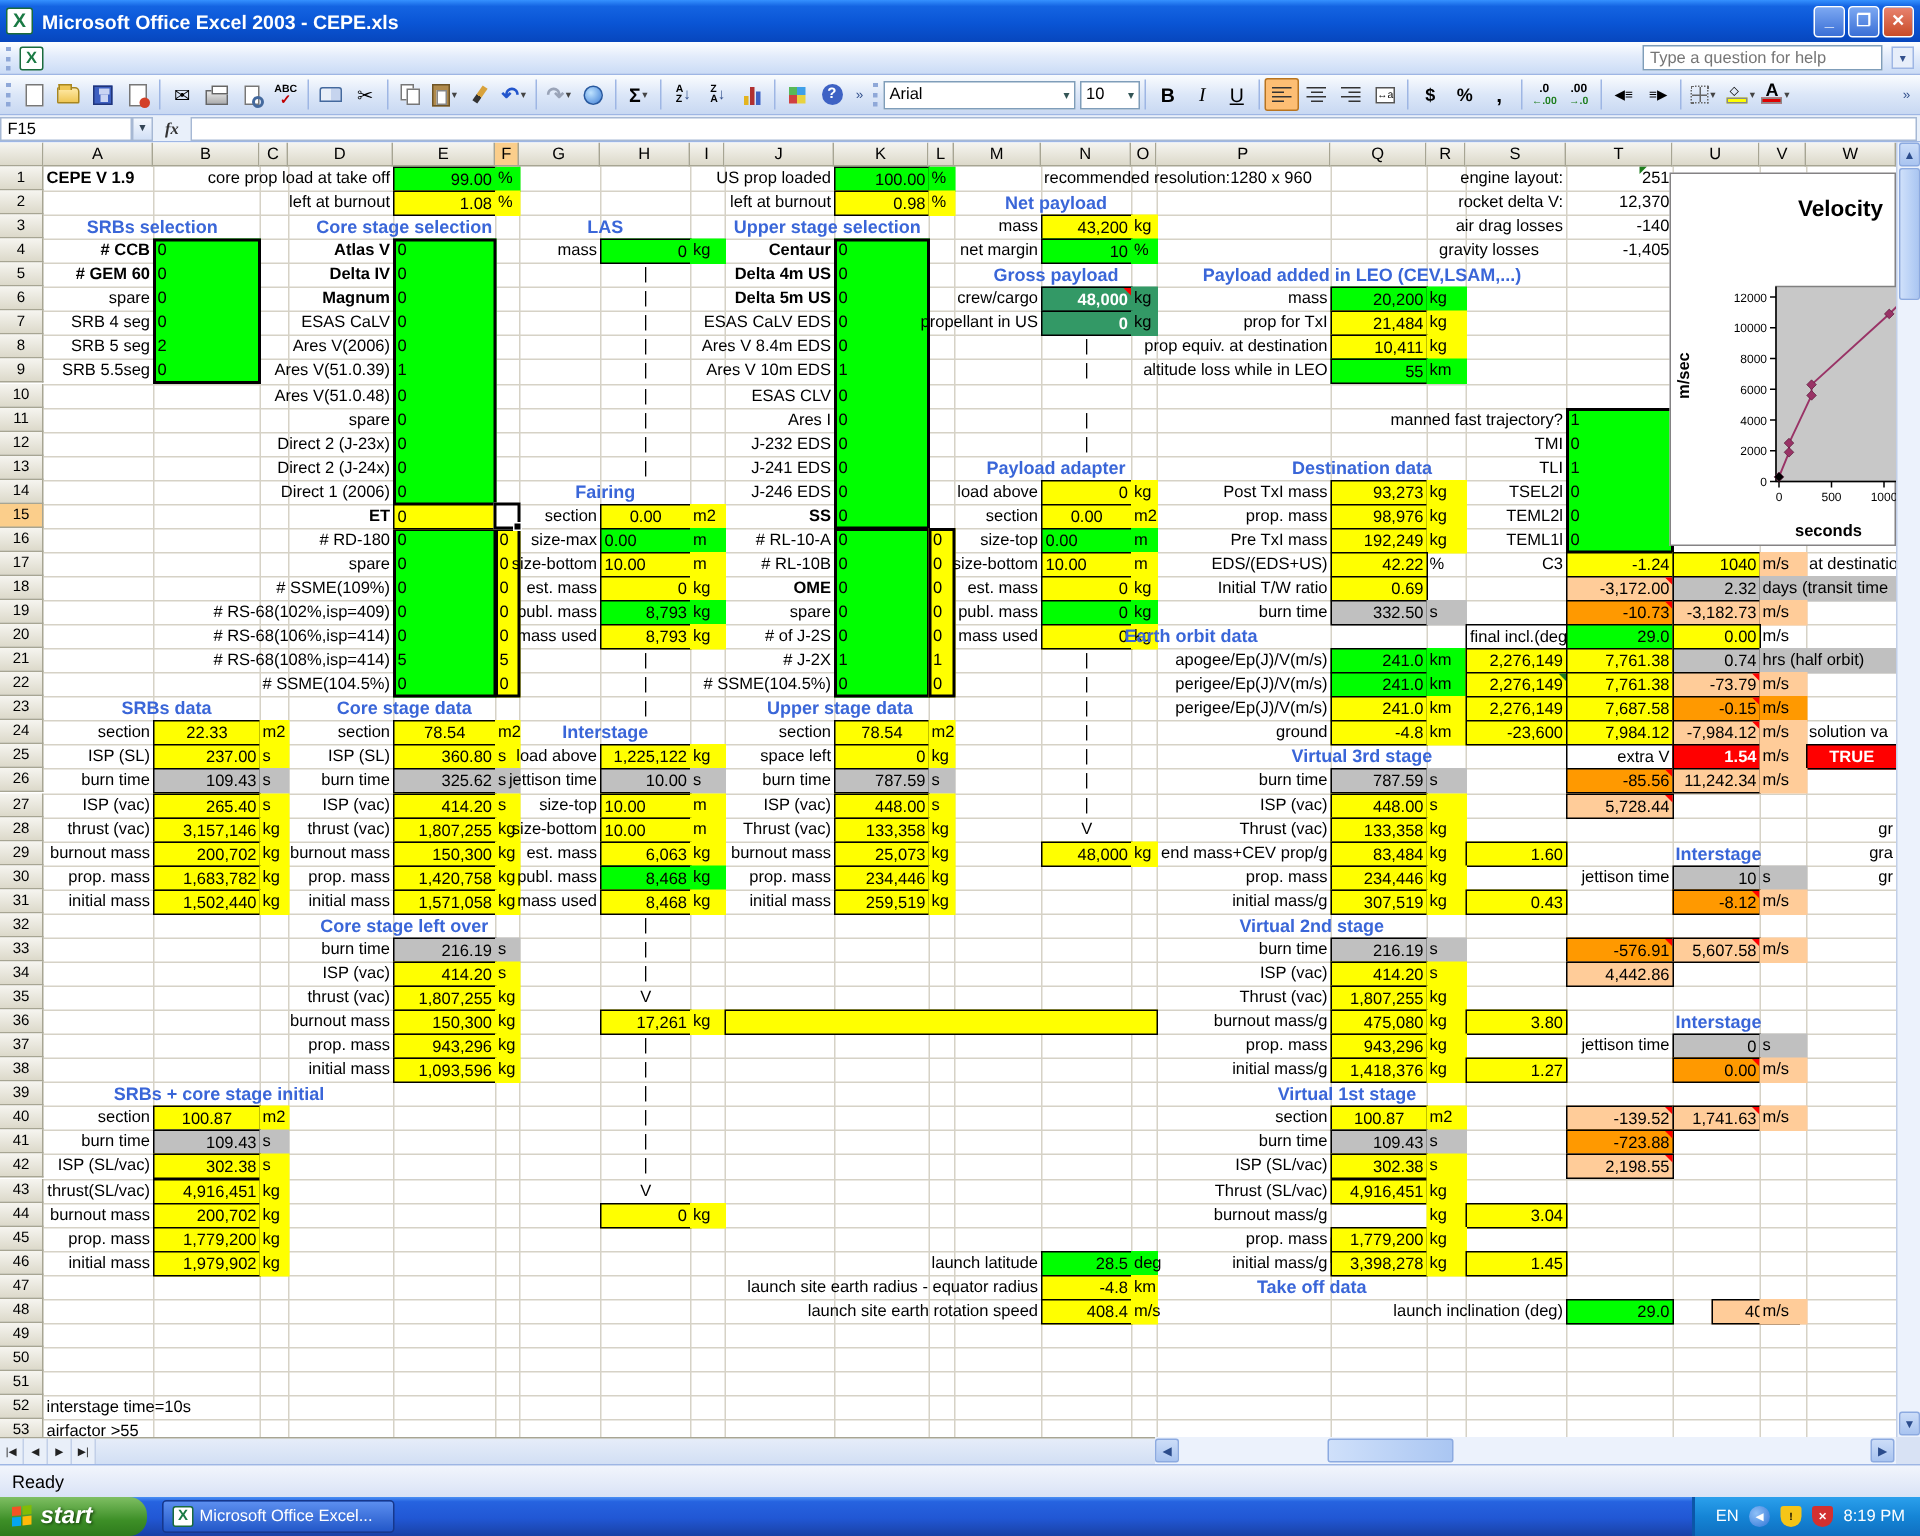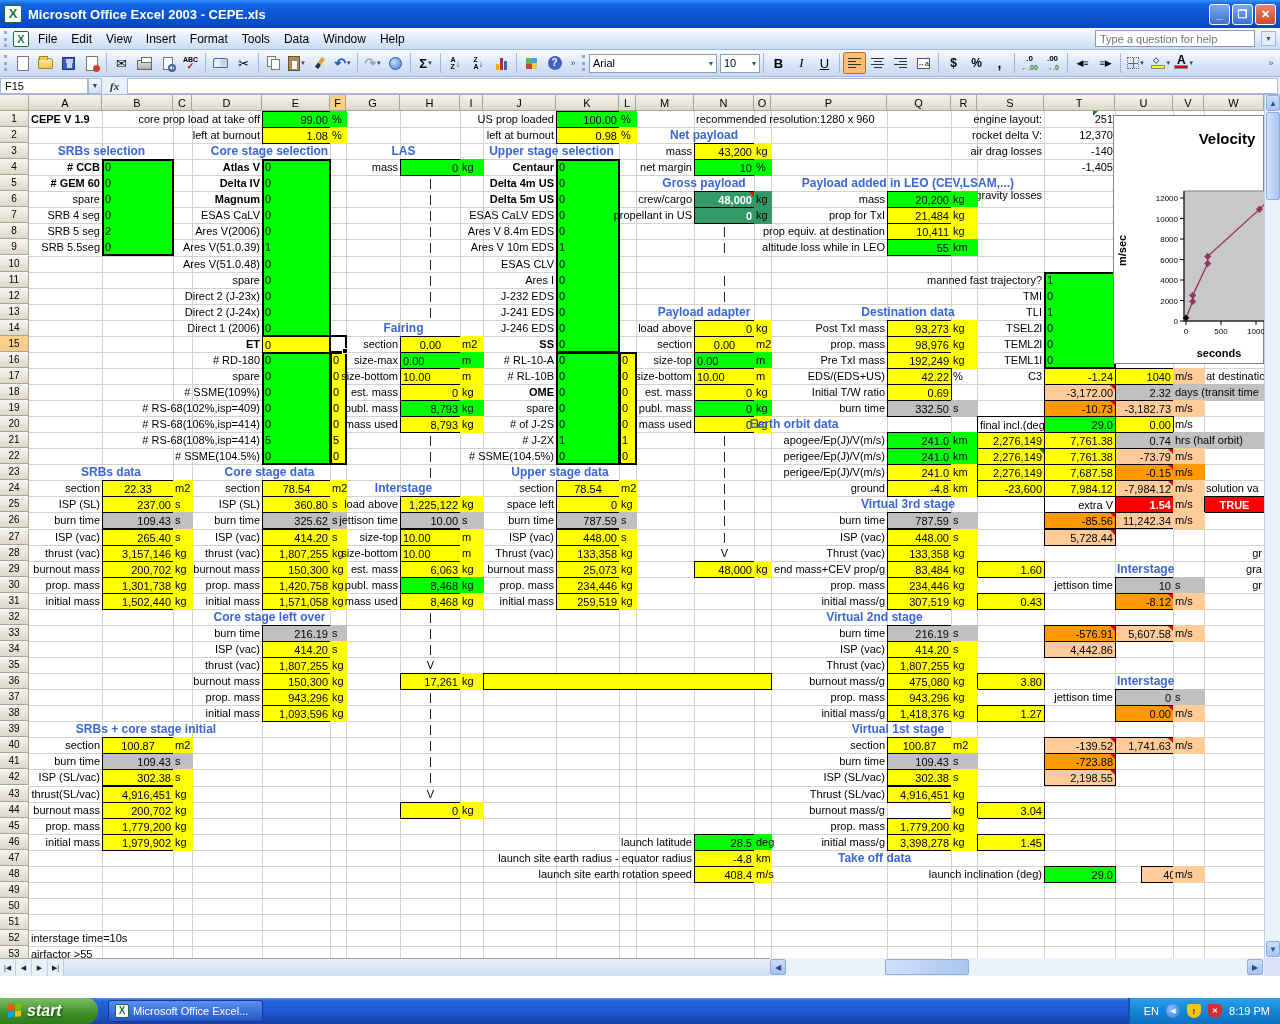--- a/index.html
+++ b/index.html
@@ -176,31 +176,20 @@
     <div id="winbtns">
       <div class="wb">_</div>
       <div class="wb">❐</div>
       <div class="wb close">✕</div>
     </div>
   </div>
 
   <div id="menubar">
     <div class="grip"></div>
     <div class="xlico" style="width:16px;height:16px;font-size:11px;line-height:14px">X</div>
-    <div id="menu-items" style="display:flex">
-        <span class="mitem">File</span>
-        <span class="mitem">Edit</span>
-        <span class="mitem">View</span>
-        <span class="mitem">Insert</span>
-        <span class="mitem">Format</span>
-        <span class="mitem">Tools</span>
-        <span class="mitem">Data</span>
-        <span class="mitem">Window</span>
-        <span class="mitem">Help</span>
-      </div>
     <input id="qbox" placeholder="Type a question for help" style="">
     <div class="mbtn">▾</div>
   </div>
 
   <div id="toolbarrow">
     <div class="grip"></div>
     <div id="std-toolbar" style="display:flex;align-items:center">
         <div class="tbi">
           <div class="i-page"></div>
         </div>
@@ -524,21 +513,21 @@
         <div class="cell bold tr" style="right: 1002px; top: 64px;">Atlas V</div>
         <div class="cell nl" style="left: 262px; top: 64px; width: 69px;">0</div>
         <div class="cell tr" style="right: 864px; top: 64px;">mass</div>
         <div class="cell box bgG" style="left: 400px; top: 64px; width: 61px;">0</div>
         <div class="cell u bgG" style="left: 460px; top: 64px; width: 24px;">kg</div>
         <div class="cell bold tr" style="right: 708px; top: 64px;">Centaur</div>
         <div class="cell nl" style="left: 556px; top: 64px; width: 64px;">0</div>
         <div class="cell tr" style="right: 570px; top: 64px;">net margin</div>
         <div class="cell box bgG" style="left: 694px; top: 64px; width: 61px;">10</div>
         <div class="cell u bgG" style="left: 754px; top: 64px; width: 18px;">%</div>
-        <div class="cell tr" style="right: 220px; top: 64px; margin-top: 28px;">gravity losses</div>
+        <div class="cell tr" style="right: 236px; top: 64px;">gravity losses</div>
         <div class="cell tr" style="right: 149px; top: 64px;">-1,405</div>
         <div class="cell bold tr" style="right: 1162px; top: 80px;"># GEM 60</div>
         <div class="cell nl" style="left: 102px; top: 80px; width: 72px;">0</div>
         <div class="cell bold tr" style="right: 1002px; top: 80px;">Delta IV</div>
         <div class="cell nl" style="left: 262px; top: 80px; width: 69px;">0</div>
         <div class="cell pp" style="left: 400px; top: 80px; width: 61px;">|</div>
         <div class="cell bold tr" style="right: 708px; top: 80px;">Delta 4m US</div>
         <div class="cell nl" style="left: 556px; top: 80px; width: 64px;">0</div>
         <div class="cell hd" style="left: 636px; top: 80px; width: 136px;">Gross payload</div>
         <div class="cell hd" style="left: 771px; top: 80px; width: 274px;">Payload added in LEO (CEV,LSAM,...)</div>
@@ -883,21 +872,21 @@
         <div class="cell u bgY" style="left: 619px; top: 466px; width: 18px;">kg</div>
         <div class="cell box bgY" style="left: 694px; top: 466px; width: 61px;">48,000</div>
         <div class="cell u bgY" style="left: 754px; top: 466px; width: 18px;">kg</div>
         <div class="cell tr" style="right: 377px; top: 466px;">end mass+CEV prop/g</div>
         <div class="cell box bgY" style="left: 887px; top: 466px; width: 65px;">83,484</div>
         <div class="cell u bgY" style="left: 951px; top: 466px; width: 27px;">kg</div>
         <div class="cell box bgY" style="left: 977px; top: 466px; width: 68px;">1.60</div>
         <div class="cell hd" style="left: 1115px; top: 466px; width: 59px;">Interstage</div>
         <div class="cell tr" style="right: 0px; top: 466px;">gra</div>
         <div class="cell tr" style="right: 1162px; top: 482px;">prop. mass</div>
-        <div class="cell box bgY" style="left: 102px; top: 482px; width: 72px;">1,301,738</div>
+        <div class="cell box bgY" style="left: 102px; top: 482px; width: 72px;">1,683,782</div>
         <div class="cell u bgY" style="left: 173px; top: 482px; width: 20px;">kg</div>
         <div class="cell tr" style="right: 1002px; top: 482px;">prop. mass</div>
         <div class="cell box bgY" style="left: 262px; top: 482px; width: 69px;">1,420,758</div>
         <div class="cell u bgY" style="left: 330px; top: 482px; width: 17px;">kg</div>
         <div class="cell tr" style="right: 864px; top: 482px;">publ. mass</div>
         <div class="cell box bgG" style="left: 400px; top: 482px; width: 61px;">8,468</div>
         <div class="cell u bgG" style="left: 460px; top: 482px; width: 24px;">kg</div>
         <div class="cell tr" style="right: 708px; top: 482px;">prop. mass</div>
         <div class="cell box bgY" style="left: 556px; top: 482px; width: 64px;">234,446</div>
         <div class="cell u bgY" style="left: 619px; top: 482px; width: 18px;">kg</div>
@@ -1188,20 +1177,23 @@
     <div class="tnav">▶</div>
     <div class="tnav">▶|</div>
   </div>
   <div id="hscrollzone">
       <div class="sbtn" style="left: 0px; top: 1px; width: 16px; height: 16px;">◀</div>
       <div class="sthumb" style="left: 115px; top: 1px; width: 84px; height: 16px;"></div>
       <div class="sbtn" style="left: 477px; top: 1px; width: 16px; height: 16px;">▶</div>
     </div>
   <div id="resizecorner"></div>
 
+  <div id="statusbar">
+    <span>Ready</span>
+  </div>
 
   <div id="taskbar">
     <div id="startbtn">
       <span class="flag">
         <i style="background:#F35325"></i>
           <i style="background:#81BC06"></i>
           <i style="background:#05A6F0"></i>
           <i style="background:#FFBA08"></i>
       </span>
       <span>start</span>

